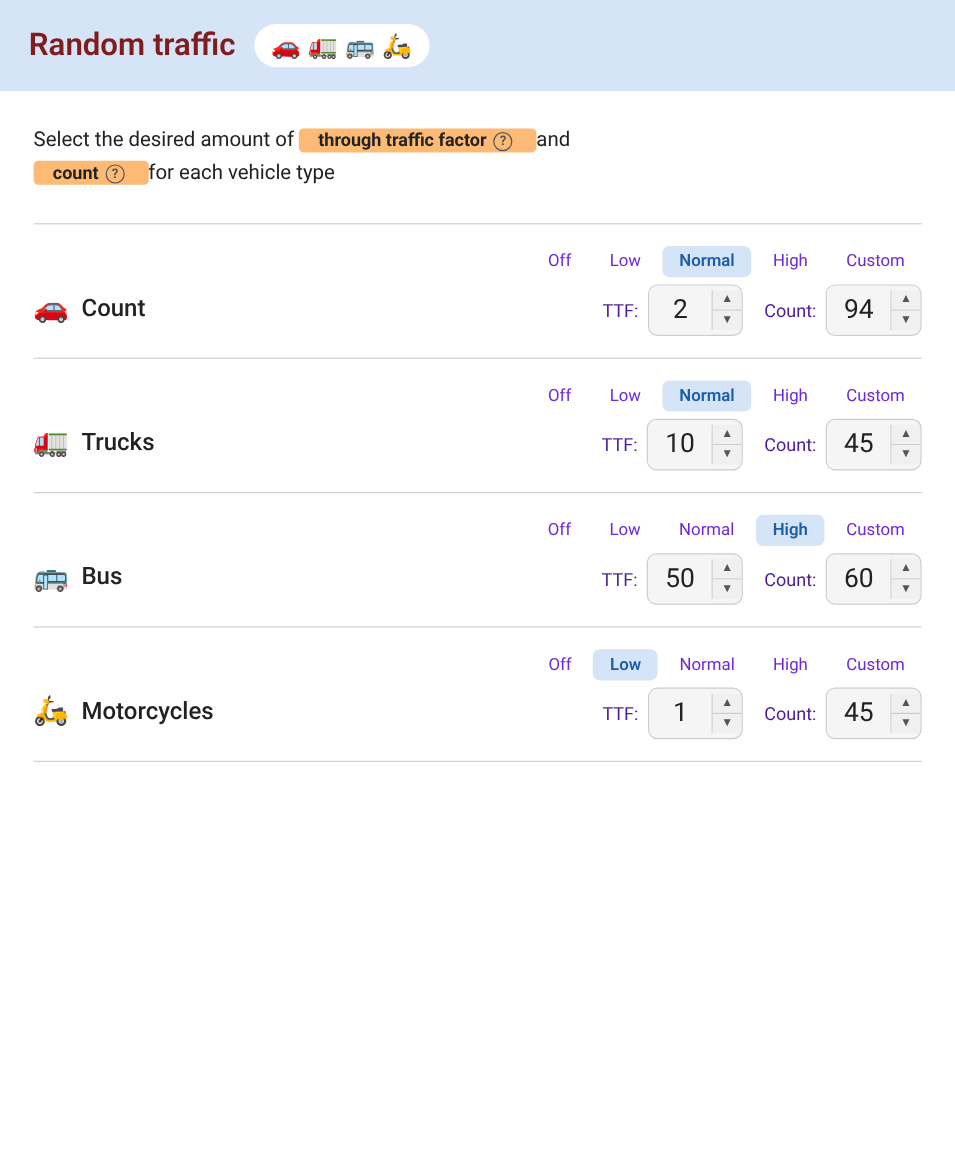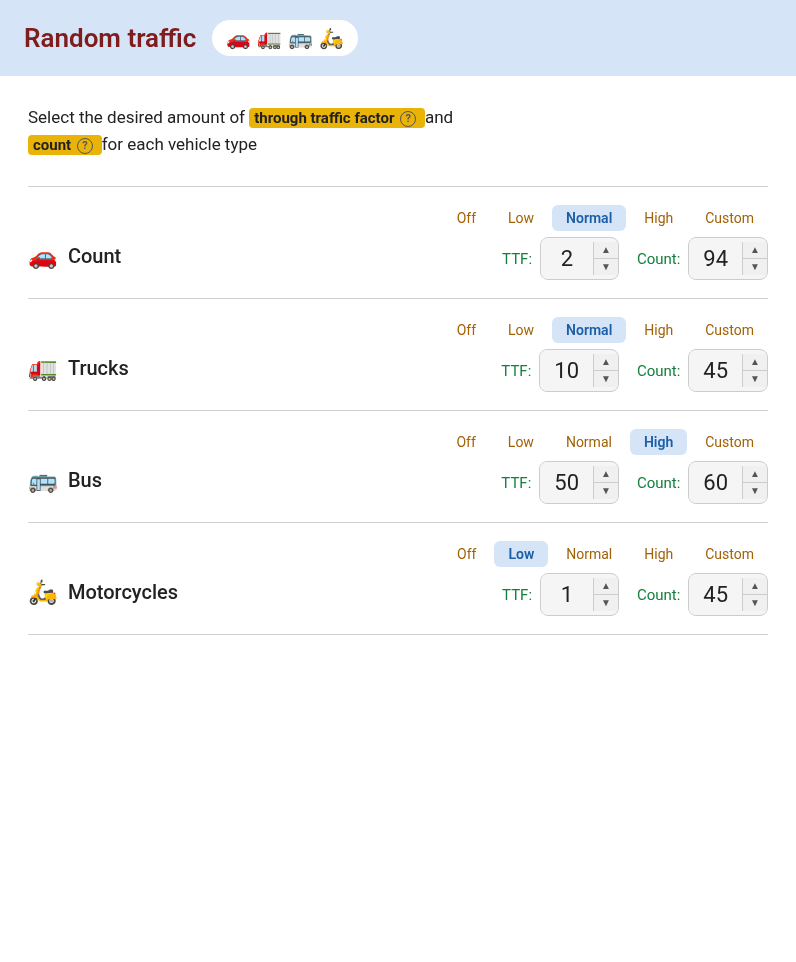--- a/index.html
+++ b/index.html
@@ -44,23 +44,23 @@
 
     .description {
       font-size: 17px;
       color: #222;
       line-height: 1.6;
       margin-bottom: 28px;
     }
 
     .description .highlight {
       font-weight: 700;
-      background: #eab308;
+      background: #fdba74;
       border-radius: 4px;
-      padding: 1px 5px;
+      padding: 1px 16px;
       font-size: 15px;
     }
 
     .description .highlight .help-icon {
       display: inline-block;
       width: 16px;
       height: 16px;
       border-radius: 50%;
       border: 1.5px solid #555;
       font-size: 11px;
@@ -105,21 +105,21 @@
       display: flex;
       gap: 4px;
     }
 
     .preset-btn {
       padding: 5px 14px;
       border-radius: 6px;
       border: none;
       background: transparent;
       font-size: 14px;
-      color: #a16207;
+      color: #6d28d9;
       cursor: pointer;
       font-family: inherit;
     }
 
     .preset-btn.active {
       background: #d6e4f7;
       color: #1a5fa8;
       font-weight: 600;
     }
 
@@ -132,21 +132,21 @@
     }
 
     .control-group {
       display: flex;
       align-items: center;
       gap: 8px;
     }
 
     .control-label {
       font-size: 15px;
-      color: #15803d;
+      color: #4c1d95;
     }
 
     .spinner-input {
       display: flex;
       align-items: center;
       border: 1.5px solid #ccc;
       border-radius: 8px;
       overflow: hidden;
       background: #f5f5f5;
     }

